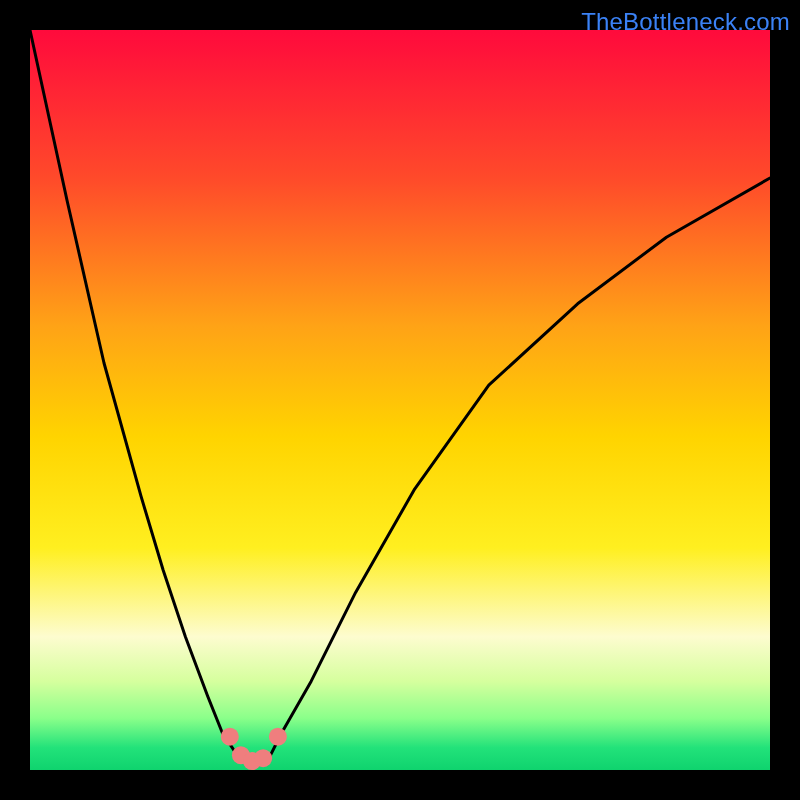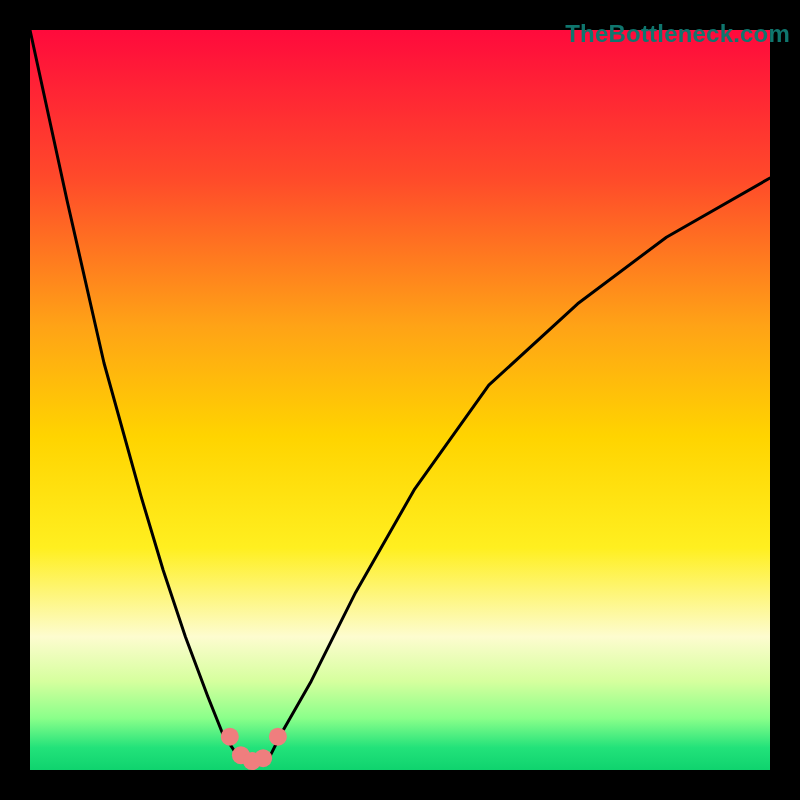--- a/index.html
+++ b/index.html
@@ -11,25 +11,25 @@
     font-family: Arial, Helvetica, sans-serif;
   }
   .chart-wrap {
     position: relative;
     width: 800px;
     height: 800px;
     background: #000;
   }
   .watermark {
     position: absolute;
-    top: 20px;
+    top: 8px;
     right: 10px;
-    color: #0f766e;
+    color: #3b82f6;
     font-size: 24px;
-    font-weight: 700;
+    font-weight: 400;
     letter-spacing: 0.2px;
     user-select: none;
   }
   svg {
     position: absolute;
     top: 0;
     left: 0;
   }
 </style>
 </head>

